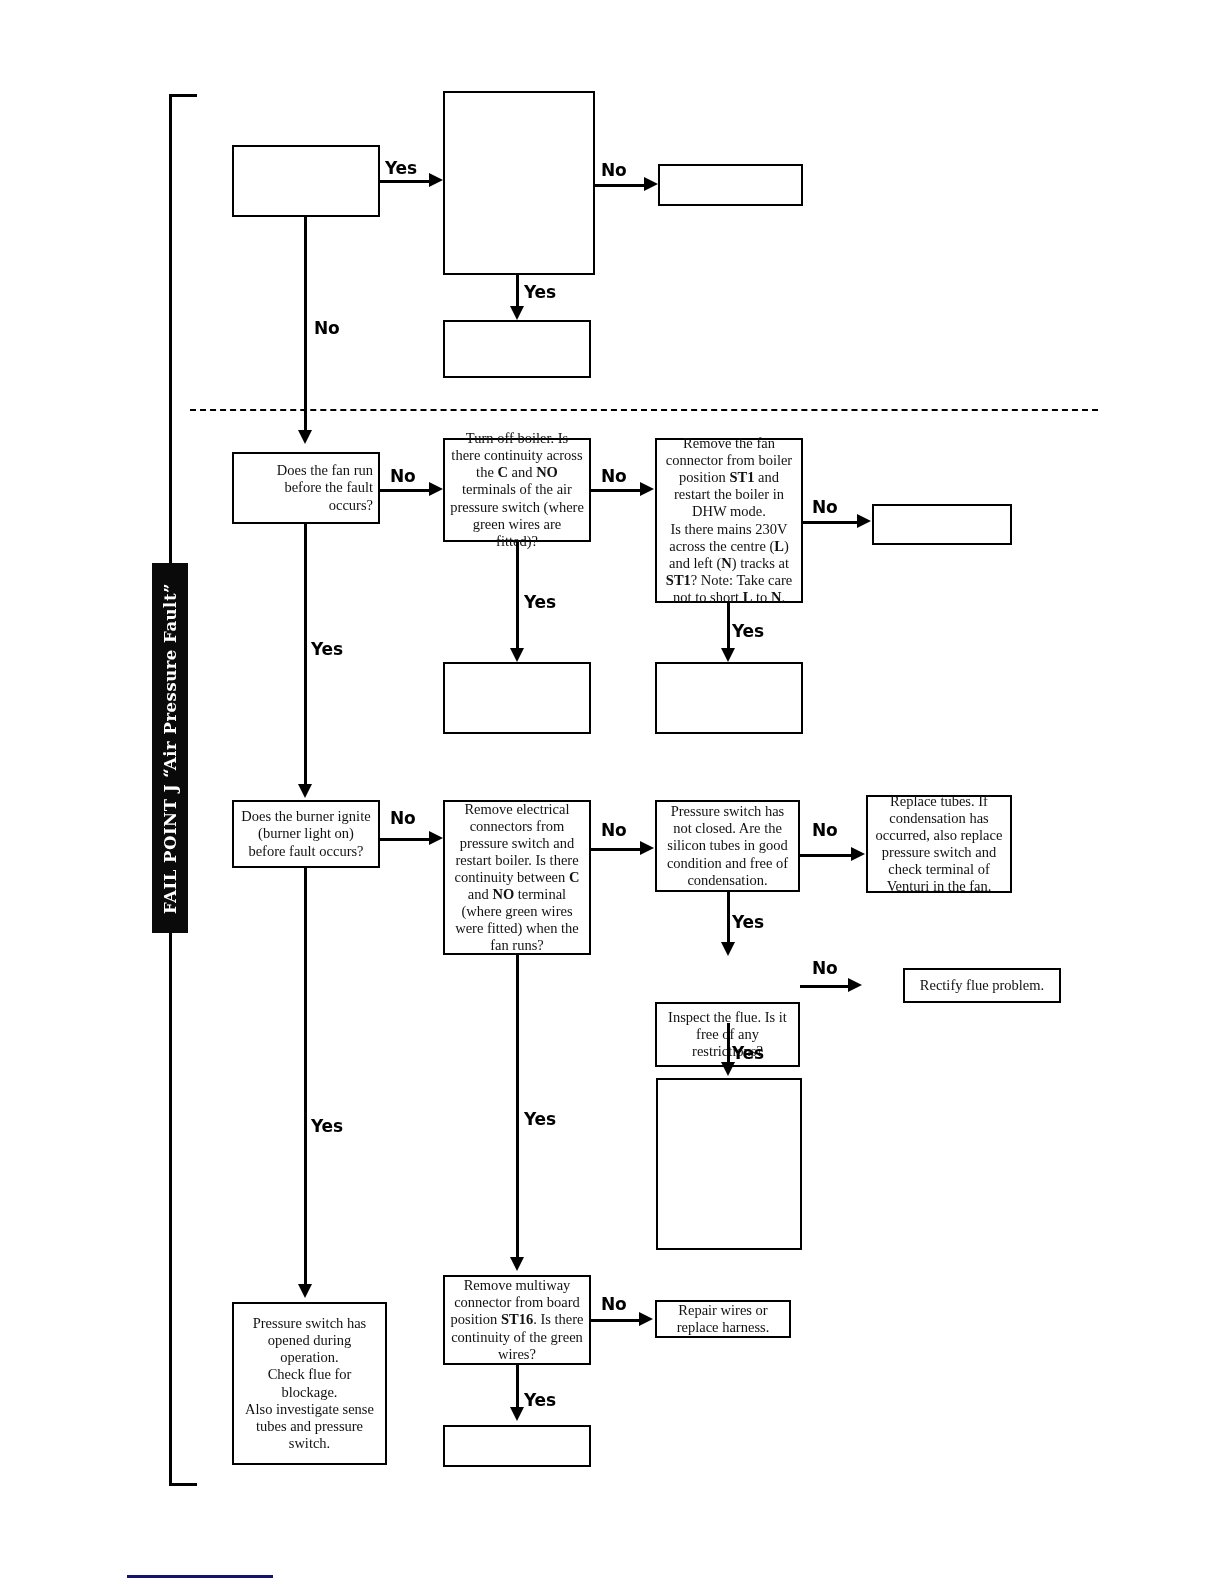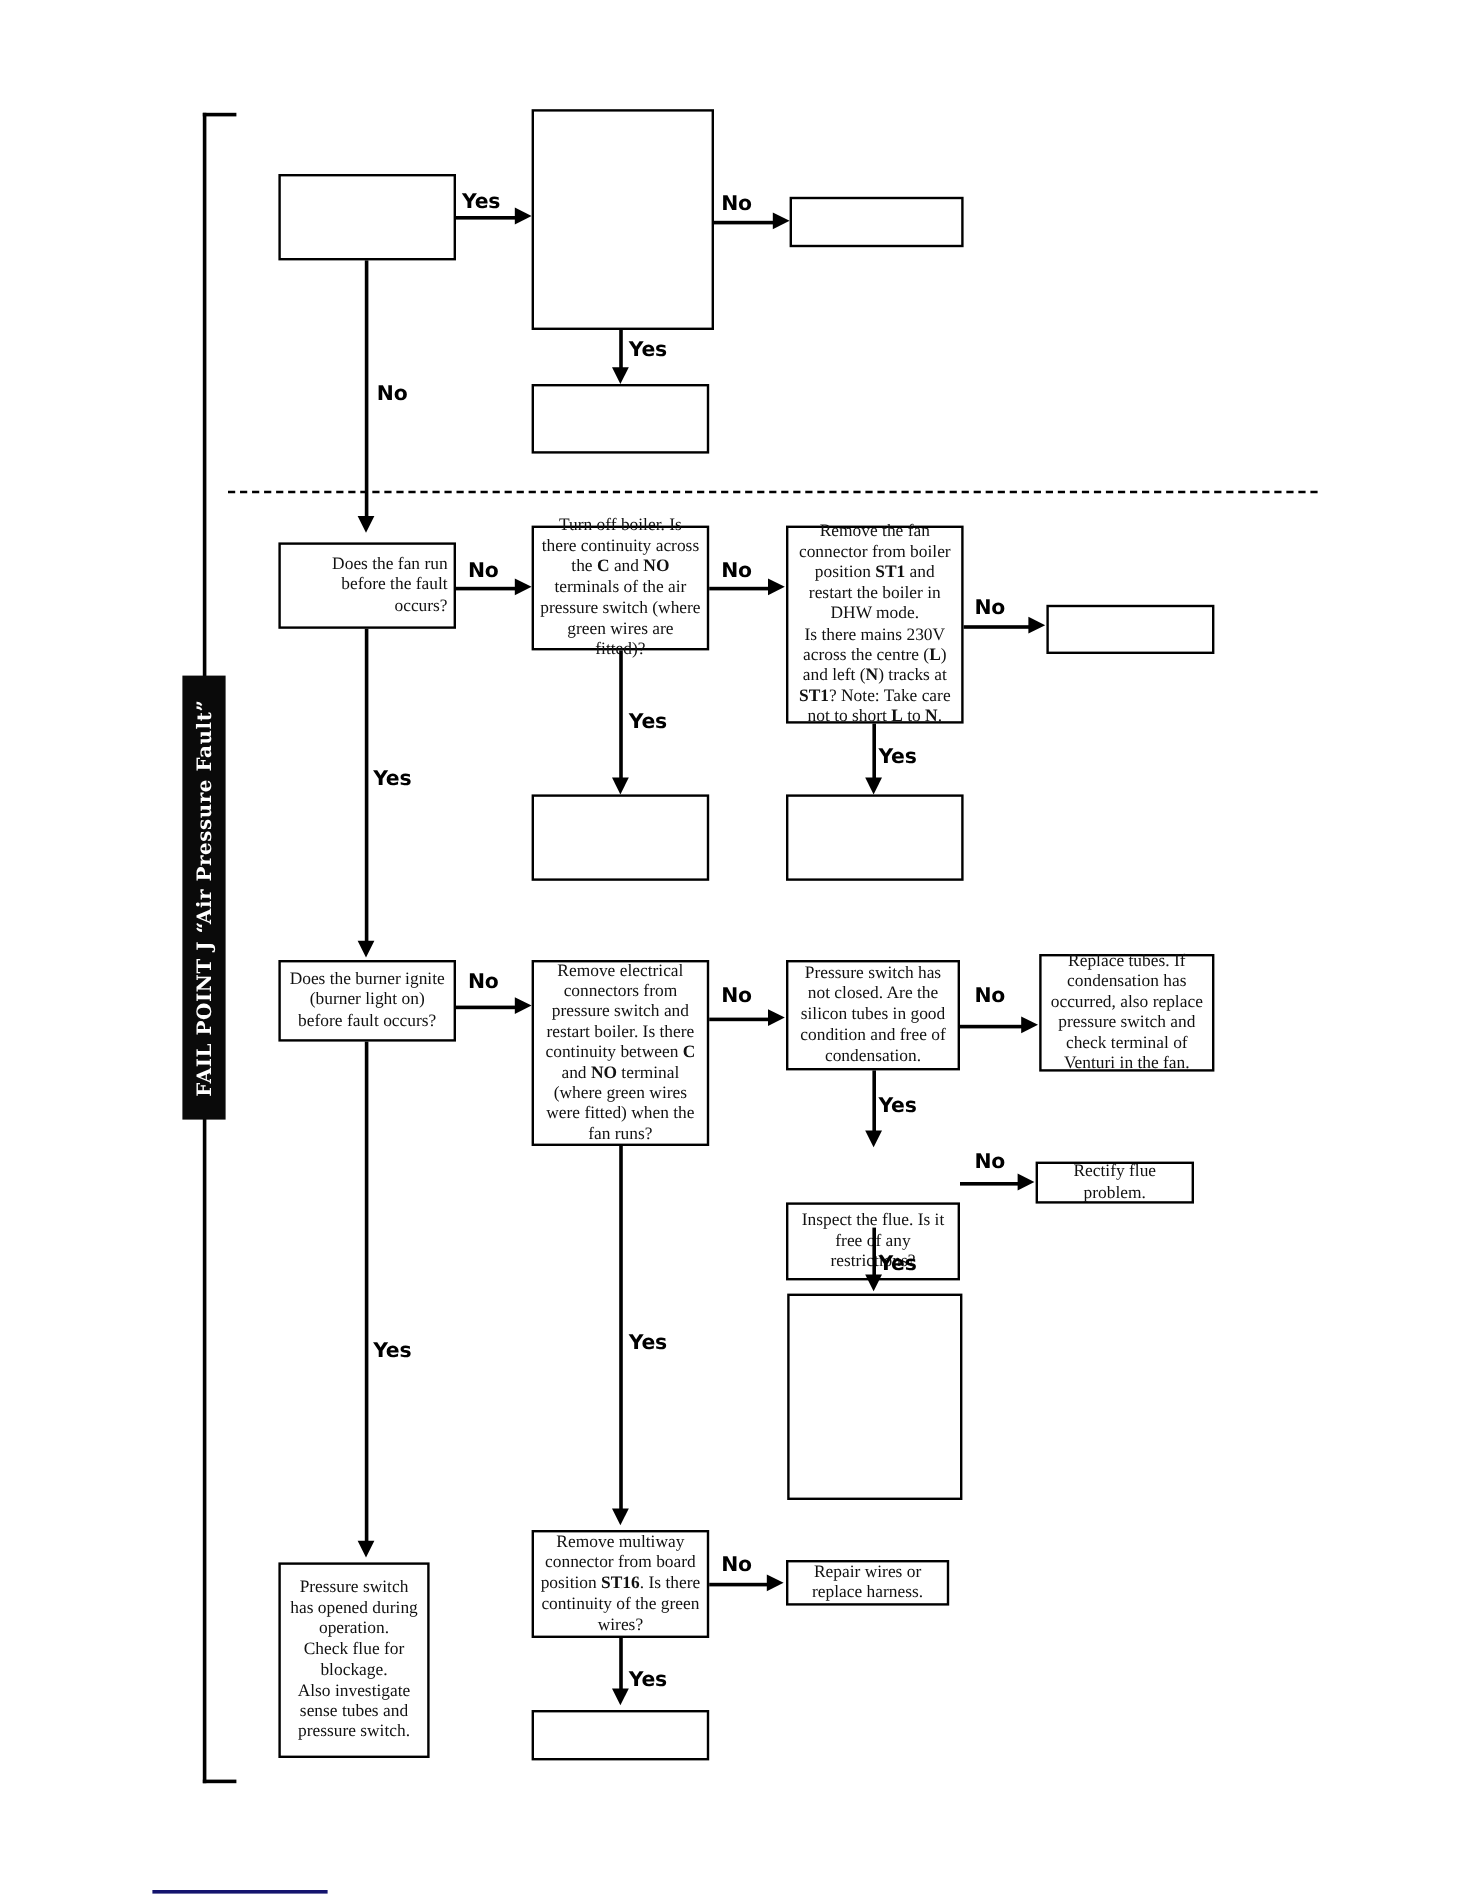--- a/index.html
+++ b/index.html
@@ -214,21 +214,21 @@
   </div>
 
   <div class="box" style="left:866px; top:795px; width:146px; height:98px;">
     <span class="txt">Replace tubes. If condensation has occurred, also replace pressure switch and check terminal of Venturi in the fan.</span>
   </div>
 
   <div class="box" style="left:655px; top:958px; width:145px; height:65px;margin-top:44px;">
     <span class="txt">Inspect the flue. Is it free of any restrictions?</span>
   </div>
 
-  <div class="box" style="left:863px; top:968px; width:132px; height:35px;">
+  <div class="box" style="left:903px; top:968px; width:158px; height:35px;">
     <span class="txt">Rectify flue problem.</span>
   </div>
 
   <div class="box" style="left:656px; top:1078px; width:146px; height:172px;">
     <span class="txt"></span>
   </div>
 
   <div class="hline" style="left:380px; top:838px; width:51px;"></div>
   <div class="arrow-r" style="left:429px; top:831px;"></div>
   <div class="lbl" style="left:390px; top:808px;">No</div>
@@ -246,21 +246,21 @@
   <div class="lbl" style="left:732px; top:912px;">Yes</div>
 
   <div class="hline" style="left:800px; top:985px; width:50px;"></div>
   <div class="arrow-r" style="left:848px; top:978px;"></div>
   <div class="lbl" style="left:812px; top:958px;">No</div>
 
   <div class="vline" style="left:727px; top:1023px; width:2.5px; height:41px;"></div>
   <div class="arrow-d" style="left:721px; top:1062px;"></div>
   <div class="lbl" style="left:732px; top:1043px;">Yes</div>
 
-  <div class="box" style="left:232px; top:1302px; width:126px; height:163px;">
+  <div class="box" style="left:232px; top:1302px; width:155px; height:163px;">
     <span class="txt">Pressure switch has opened during operation.
 Check flue for blockage.
 Also investigate sense tubes and pressure switch.</span>
   </div>
 
   <div class="box" style="left:443px; top:1275px; width:148px; height:90px;">
     <span class="txt"><span>Remove multiway connector from board position </span><b>ST16</b><span>. Is there continuity of the green wires?</span></span>
   </div>
 
   <div class="box" style="left:655px; top:1300px; width:136px; height:38px;">

